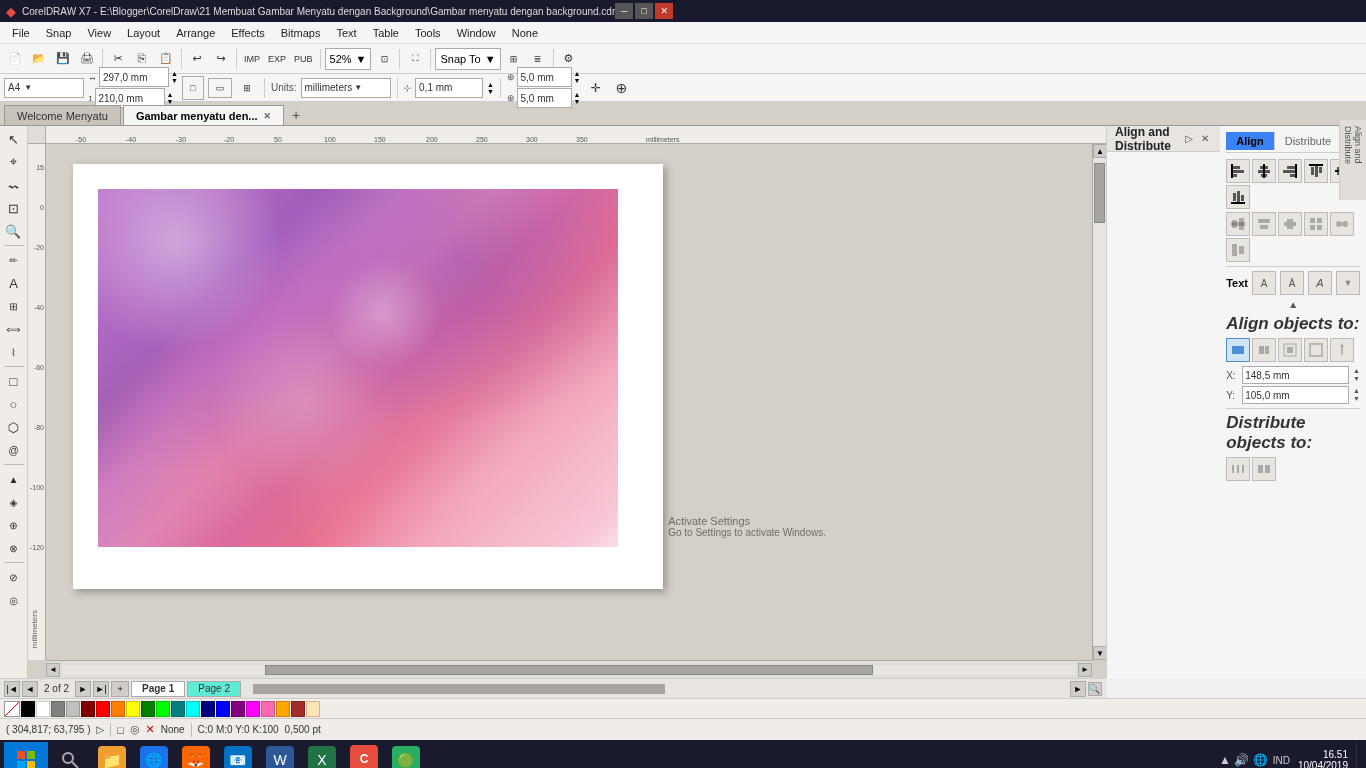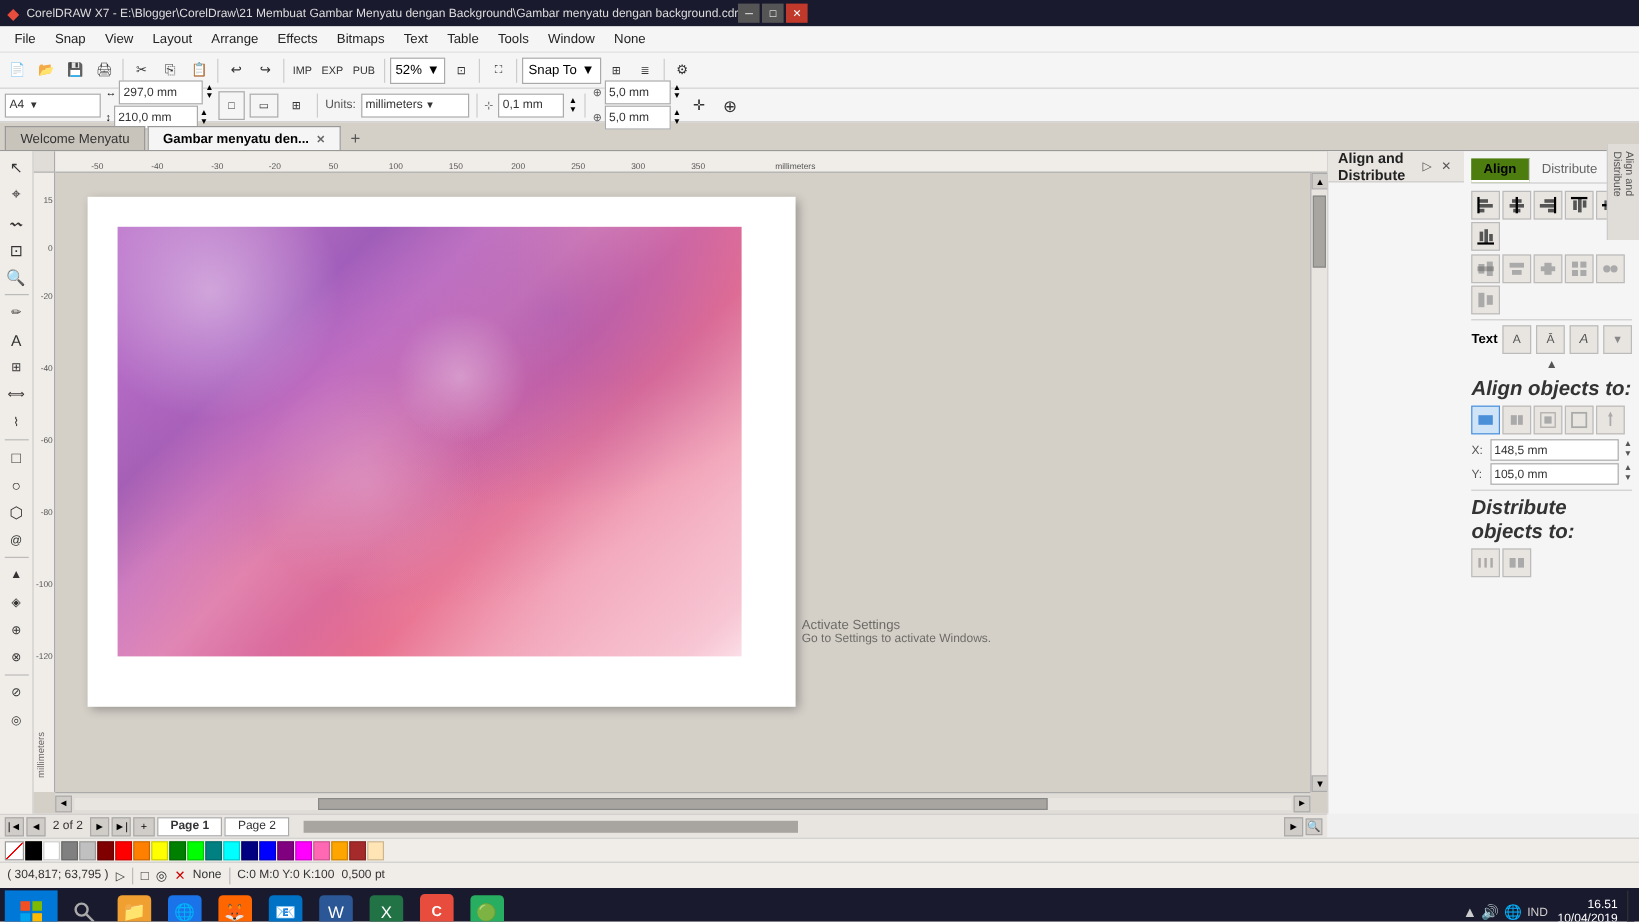--- a/index.html
+++ b/index.html
@@ -280,21 +280,21 @@
       height: 20px;
       background: #e8e4e0;
       border-top: 1px solid #ccc;
       display: flex; align-items: center;
       padding: 0 4px; gap: 2px; font-size: 10px;
     }
     .page-nav { width: 16px; height: 16px; background: #d0cdc8; border: 1px solid #aaa; cursor: pointer; display: flex; align-items: center; justify-content: center; font-size: 9px; }
     .page-tab {
       height: 16px; padding: 0 10px;
       border: 1px solid #aaa; cursor: pointer; font-size: 10px;
-      display: flex; align-items: center; background: #ffffff; color: #333;
+      display: flex; align-items: center; background: #5eead4; color: #333;
     }
     .page-tab.active { background: #fff; font-weight: bold; }
 
     
     #palette {
       height: 20px;
       display: flex; align-items: center;
       background: #f0ede8;
       border-top: 1px solid #ccc;
       padding: 0 4px; gap: 1px;
@@ -439,21 +439,21 @@
   <button class="tb-btn" style="width:24px; height:20px; border:1px solid #aaa; font-size:9px;">▭</button>
   <button class="tb-btn" style="font-size:9px;">⊞</button>
   <div class="tb-sep"></div>
   <span class="prop-label">Units:</span>
   <div class="prop-field" style="width:90px;">
     <span>millimeters</span>
     <span style="font-size:8px; margin-left:2px;">▼</span>
   </div>
   <div class="tb-sep"></div>
   <span style="font-size:9px; color:#555;">⊹</span>
-  <div class="prop-field" style="width:55px;">
+  <div class="prop-field" style="width:68px;">
     <span>0,1 mm</span>
   </div>
   <div class="prop-spinner">
       <span>▲</span>
       <span>▼</span>
     </div>
   <div class="tb-sep"></div>
   <div style="display:flex; flex-direction:column; gap:1px;">
     <div style="display:flex; align-items:center; gap:2px;">
       <span style="font-size:9px; color:#555;">⊕</span>
@@ -590,21 +590,21 @@
       <span>Align and Distribute</span>
       <div class="panel-header-btns">
         <button class="panel-btn">▷</button>
         <button class="panel-btn">✕</button>
       </div>
     </div>
 
     <div id="align-panel">
 
       <div style="display:flex; border-bottom:1px solid #ccc; margin-bottom:6px;">
-        <div style="padding:3px 10px; background:#4d7c0f; border-right:1px solid #ccc; border-bottom: 2px solid #fff; font-size:11px; font-weight:bold; cursor:pointer;">Align</div>
+        <div style="padding:3px 10px; background:#3b82f6; border-right:1px solid #ccc; border-bottom: 2px solid #fff; font-size:11px; font-weight:bold; cursor:pointer;">Align</div>
         <div style="padding:3px 10px; font-size:11px; color:#666; cursor:pointer;">Distribute</div>
       </div>
 
       <div class="align-row">
         <button class="align-btn" title="Align Left">
           <svg width="14" height="14" viewBox="0 0 14 14">
               <rect x="1" y="2" width="8" height="3" fill="#555"></rect>
               <rect x="1" y="6" width="12" height="3" fill="#555"></rect>
               <rect x="1" y="10" width="5" height="3" fill="#555"></rect>
               <rect x="0" y="0" width="2" height="14" fill="#000"></rect>

